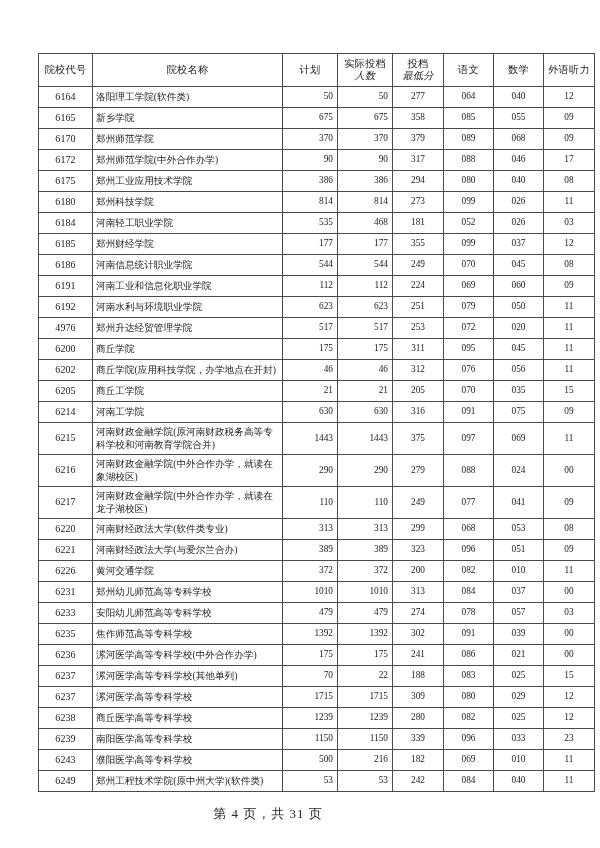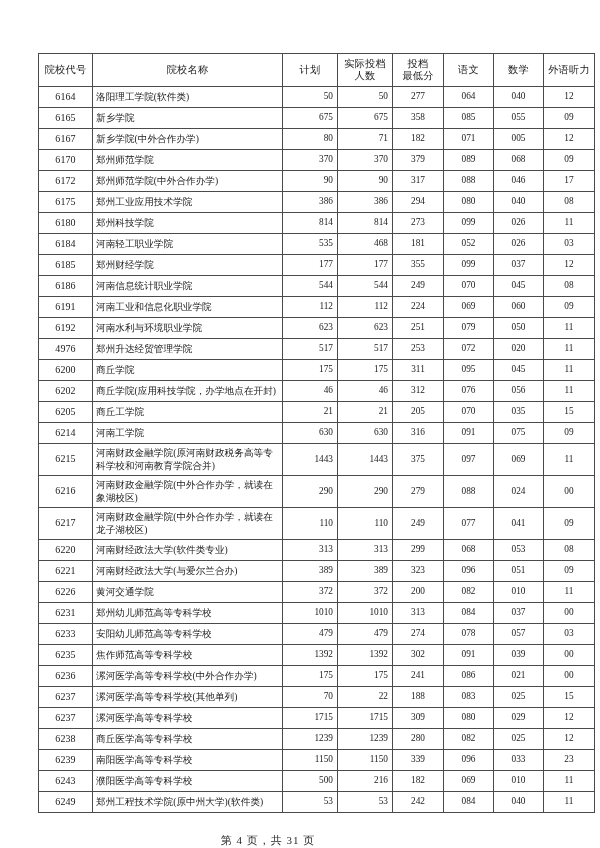--- a/index.html
+++ b/index.html
@@ -50,21 +50,21 @@
   col.c-eng    { width: 51px; }
 
   thead th {
     text-align: center;
     height: 33px;
     line-height: 1.18;
     font-size: 10.2px;
     letter-spacing: 0.2px;
     padding: 2px 1px;
   }
-  thead th .l2 { display: block; }
+  thead th .l2 { display: block; font-style: italic; }
 
   tbody td {
     height: 21px;
     line-height: 1.22;
     font-size: 9.6px;
   }
   td.code {
     text-align: center;
     font-size: 10px;
     letter-spacing: 0.1px;
@@ -88,24 +88,23 @@
   }
   tbody tr.tall td { height: 32px; }
   tbody tr.tall td.name { line-height: 1.35; }
 
   .footer {
     position: absolute;
     left: 0;
     top: 805px;
     width: 504px;
     text-align: center;
-    font-size: 11px;
+    font-size: 13px;
     letter-spacing: 1px;
     color: #2a2a2a;
-    margin-top: 28px;
   }
 </style>
 </head>
 <body>
 
 <div class="page">
 
   <table class="score-table">
     <colgroup>
       <col class="c-code">
@@ -144,30 +143,20 @@
           <td class="code">6165</td>
           <td class="name">新乡学院</td>
           <td class="num-right">675</td>
           <td class="num-right">675</td>
           <td class="num-center">358</td>
           <td class="num-center">085</td>
           <td class="num-center">055</td>
           <td class="num-center">09</td>
         </tr>
         <tr>
-          <td class="code">6167</td>
-          <td class="name">新乡学院(中外合作办学)</td>
-          <td class="num-right">80</td>
-          <td class="num-right">71</td>
-          <td class="num-center">182</td>
-          <td class="num-center">071</td>
-          <td class="num-center">005</td>
-          <td class="num-center">12</td>
-        </tr>
-        <tr>
           <td class="code">6170</td>
           <td class="name">郑州师范学院</td>
           <td class="num-right">370</td>
           <td class="num-right">370</td>
           <td class="num-center">379</td>
           <td class="num-center">089</td>
           <td class="num-center">068</td>
           <td class="num-center">09</td>
         </tr>
         <tr>

